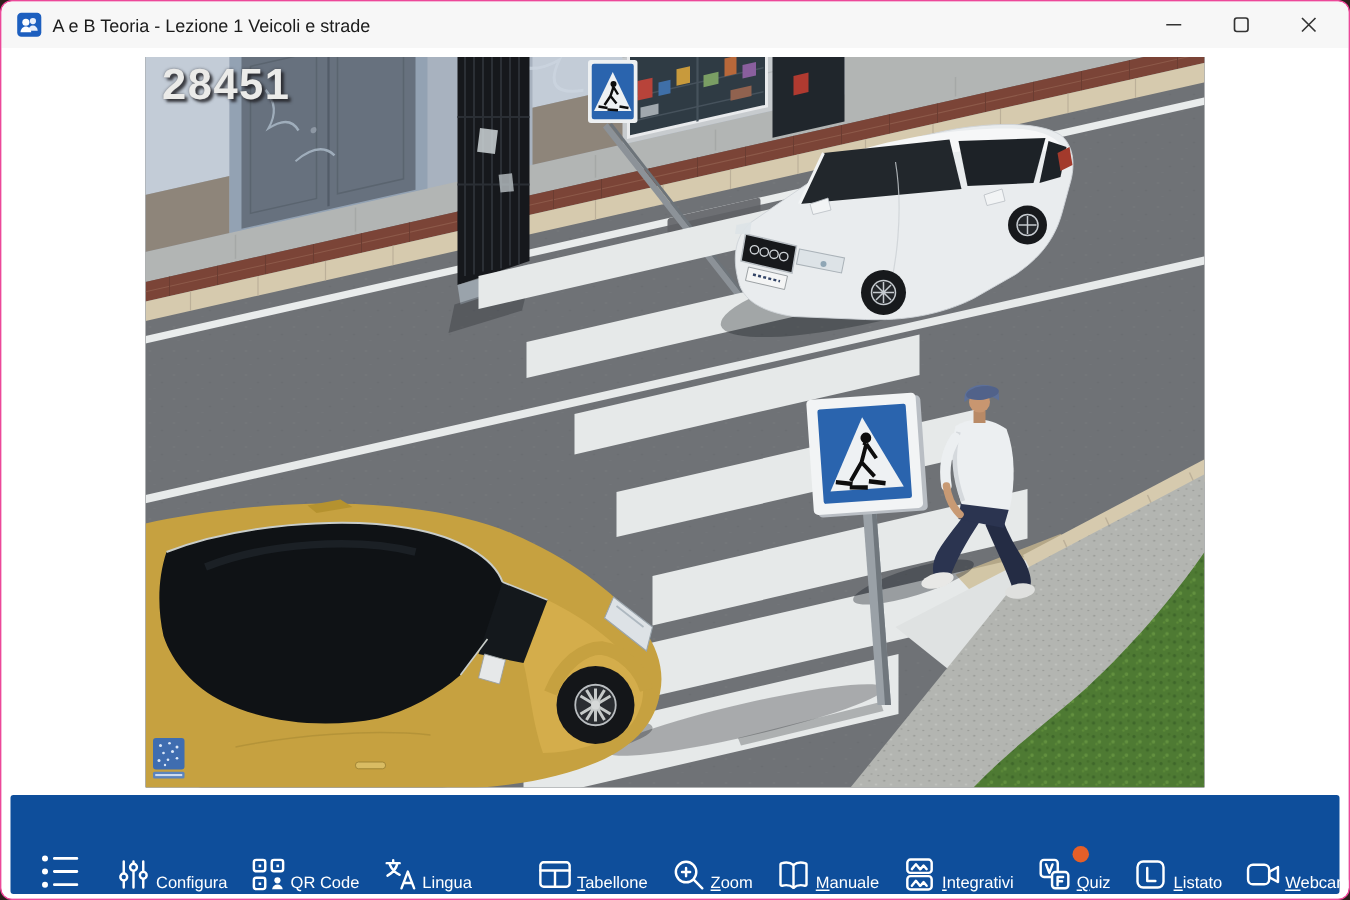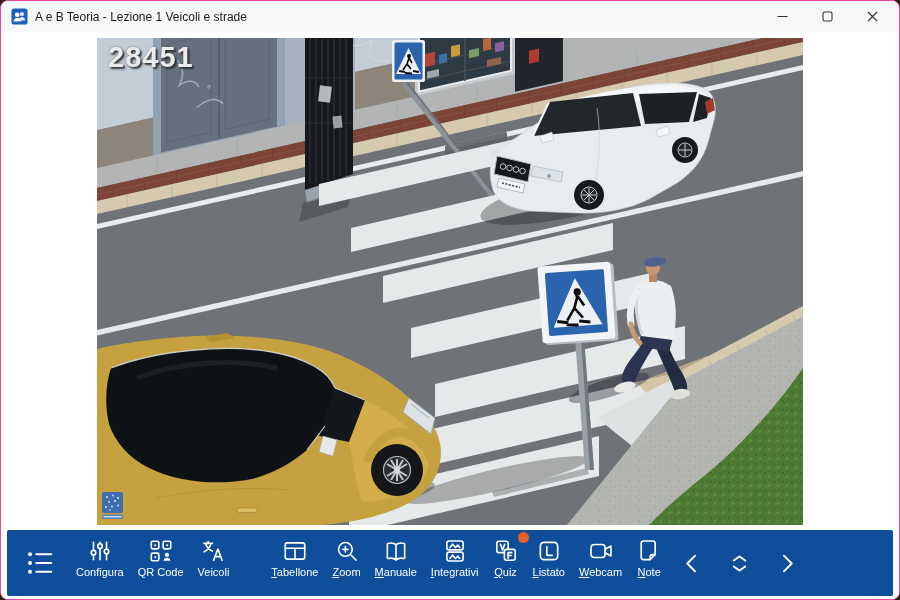--- a/index.html
+++ b/index.html
@@ -14,21 +14,21 @@
   
   .content{flex:1 1 auto;display:flex;justify-content:center;align-items:flex-start;padding-top:6px;background:#fff;}
   .scene{position:relative;width:706px;height:487px;overflow:hidden;background:#6f7276;}
   .scene svg{display:block;}
   .qnum{position:absolute;left:11px;top:3px;font-size:29px;font-weight:bold;letter-spacing:1px;color:#ebebe9;
     text-shadow:2px 2px 2px rgba(35,35,40,.85),0 0 2px rgba(50,50,55,.6);}
   .wmark{position:absolute;left:4px;bottom:4px;width:24px;height:30px;}
   
   .tbwrap{flex:0 0 auto;padding:0 6px 3px 6px;background:#fff;}
   .toolbar{height:66px;background:var(--tbblue);border-radius:2px;display:flex;align-items:stretch;padding:0 4px;}
-  .tb-item{display:flex;flex-direction:column;align-items:center;justify-content:flex-start;gap:2px;
+  .tb-item{display:flex;flex-direction:row;align-items:flex-end;justify-content:flex-start;gap:2px;
     padding:8px 7px 0 7px;background:transparent;border:none;cursor:default;}
   .tb-item.tb-menu{justify-content:center;padding:0 14px;}
   .tb-item.tb-group{margin-left:28px;}
   .tb-item.tb-arrow{justify-content:center;padding:0 11px;}
   .tb-ic{position:relative;width:26px;height:26px;display:block;}
   .tb-ic svg{width:26px;height:26px;stroke:#fff;fill:none;stroke-width:1.5;stroke-linecap:round;stroke-linejoin:round;}
   .tb-menu .tb-ic,.tb-menu .tb-ic svg{width:30px;height:30px;}
   .tb-arrow .tb-ic,.tb-arrow .tb-ic svg{width:25px;height:25px;}
   .tb-label{font-size:11px;color:#fff;white-space:nowrap;line-height:13px;}
   .tb-label u{text-decoration:underline;text-underline-offset:1px;}
@@ -332,21 +332,21 @@
               <circle cx="17.5" cy="15.6" r="1.9" fill="#fff" stroke="none"></circle>
               <path d="M14.2 21c.4-1.8 1.7-2.8 3.3-2.8s2.9 1 3.3 2.8z" fill="#fff" stroke="none"></path>
             </svg></span>
           <span class="tb-label">QR Code</span>
         </button>
         <button class="tb-item">
           <span class="tb-ic"><svg viewBox="0 0 24 24">
               <path d="M3.5 5h8M7.5 3.2V5M10.2 5c-.8 3.2-3.2 6.1-6.2 7.7M5.3 5.6c1 2.8 3.3 5.2 6.2 6.6"></path>
               <path d="M12.6 20.5L16.5 10.2L20.4 20.5M14 17.2h5"></path>
             </svg></span>
-          <span class="tb-label">Veicoli</span>
+          <span class="tb-label">Lingua</span>
         </button>
         <button class="tb-item tb-group">
           <span class="tb-ic"><svg viewBox="0 0 24 24">
               <rect x="3" y="4.5" width="18" height="15" rx="2"></rect>
               <path d="M3 9.5h18M12 9.5v10"></path>
             </svg></span>
           <span class="tb-label"><u>T</u>abellone</span>
         </button>
         <button class="tb-item">
           <span class="tb-ic"><svg viewBox="0 0 24 24">

